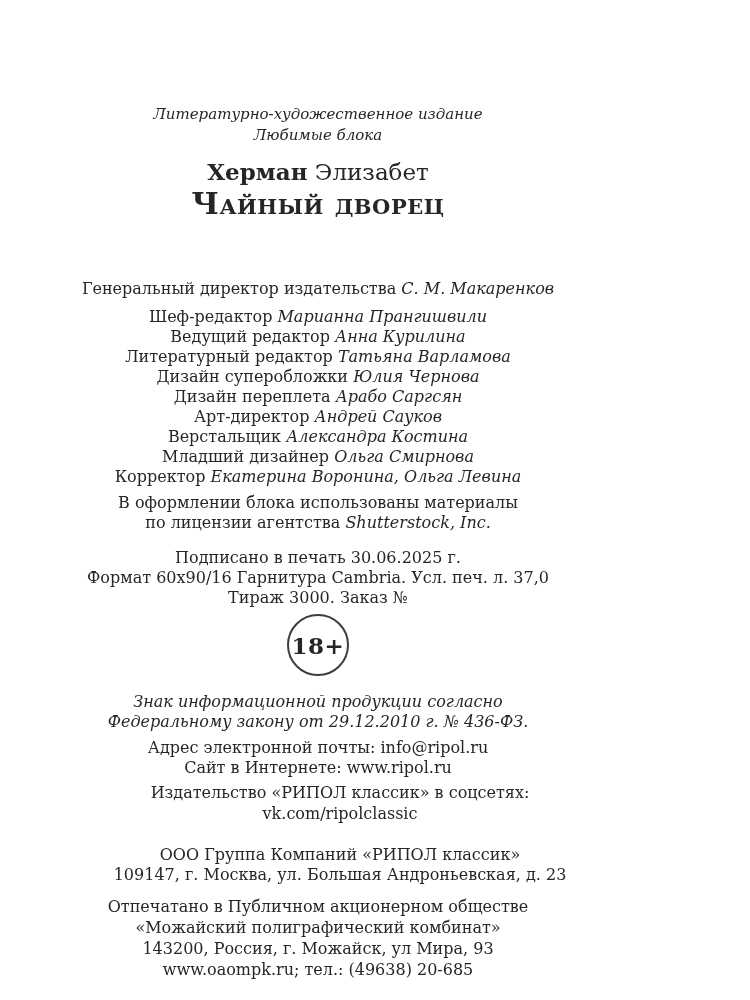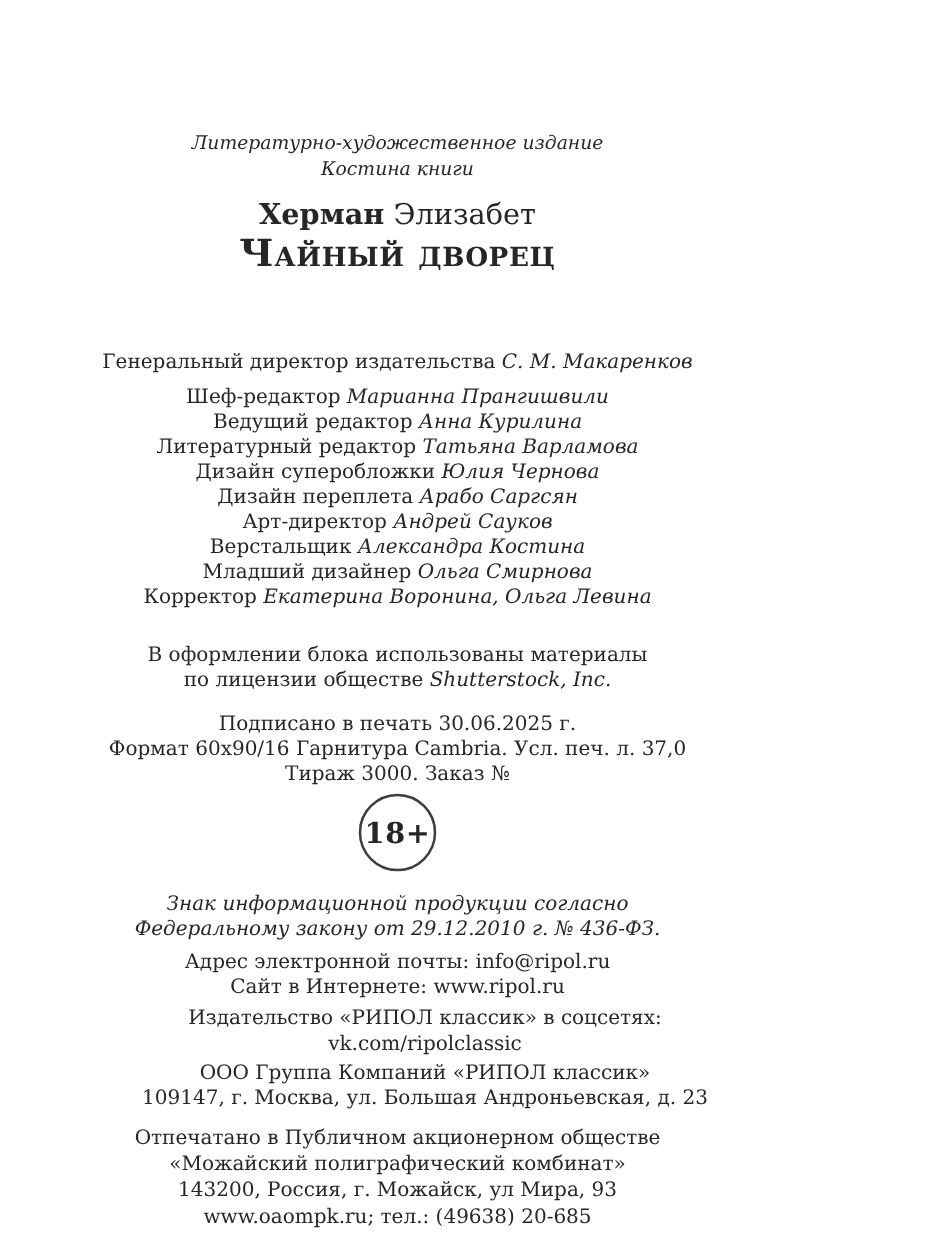--- a/index.html
+++ b/index.html
@@ -38,21 +38,21 @@
     line-height: 34px;
     letter-spacing: 0.5px;
   }
   .body-text {
     font-size: 16px;
     line-height: 20px;
   }
   .director { margin-top: 58px; }
   .staff { margin-top: 8px; }
   .person-name { font-style: italic; }
-  .license { margin-top: 27px; }
+  .license { margin-top: 6px; }
   .license .agency { font-style: italic; }
   .print-info { margin-top: 15px; }
   .badge-wrap { margin-top: 6px; }
   .age-badge {
     display: inline-flex;
     align-items: center;
     justify-content: center;
     width: 58px;
     height: 58px;
     border: 2px solid #3d3d3d;
@@ -60,31 +60,31 @@
     font-weight: 700;
     font-size: 23px;
     letter-spacing: 0.5px;
   }
   .law {
     margin-top: 16px;
     font-style: italic;
   }
   .contacts { margin-top: 6px; }
   .social { margin-top: 4px; line-height: 21px; margin-left: 44px; }
-  .publisher { margin-top: 3px; padding-left: 44px; }
+  .publisher { margin-top: 21px; padding-left: 44px; }
   .printer { margin-top: 11px; line-height: 21px; }
 </style>
 </head>
 <body>
 
 <div class="page">
 
   <div class="edition-block">
     <div>Литературно-художественное издание</div>
-    <div>Костина книги</div>
+    <div>Любимые блока</div>
   </div>
 
   <div class="author-line">
     <span class="author-last">Херман</span>
     <span class="author-first">Элизабет</span>
   </div>
 
   <div class="book-title">Чайный дворец</div>
 
   <div class="body-text director">
@@ -127,21 +127,21 @@
     </div>
     <div>
       <span>Корректор</span>
       <span class="person-name">Екатерина Воронина, Ольга Левина</span>
     </div>
   </div>
 
   <div class="body-text license">
     <div>В оформлении блока использованы материалы</div>
     <div>
-      <span>по лицензии обществе</span>
+      <span>по лицензии агентства</span>
       <span class="agency">Shutterstock, Inc.</span>
     </div>
   </div>
 
   <div class="body-text print-info">
     <div>Подписано в печать 30.06.2025 г.</div>
     <div>Формат 60х90/16 Гарнитура  Cambria. Усл. печ. л. 37,0</div>
     <div>Тираж 3000. Заказ №</div>
   </div>
 

